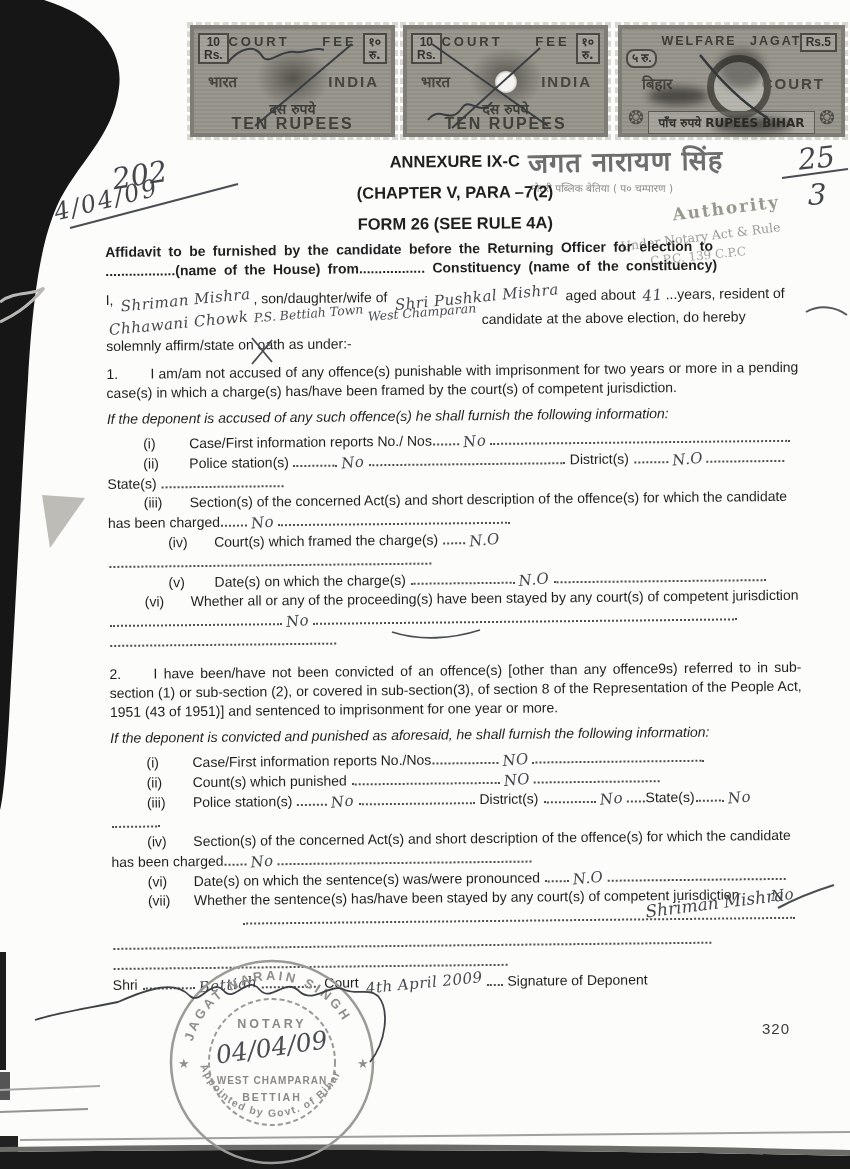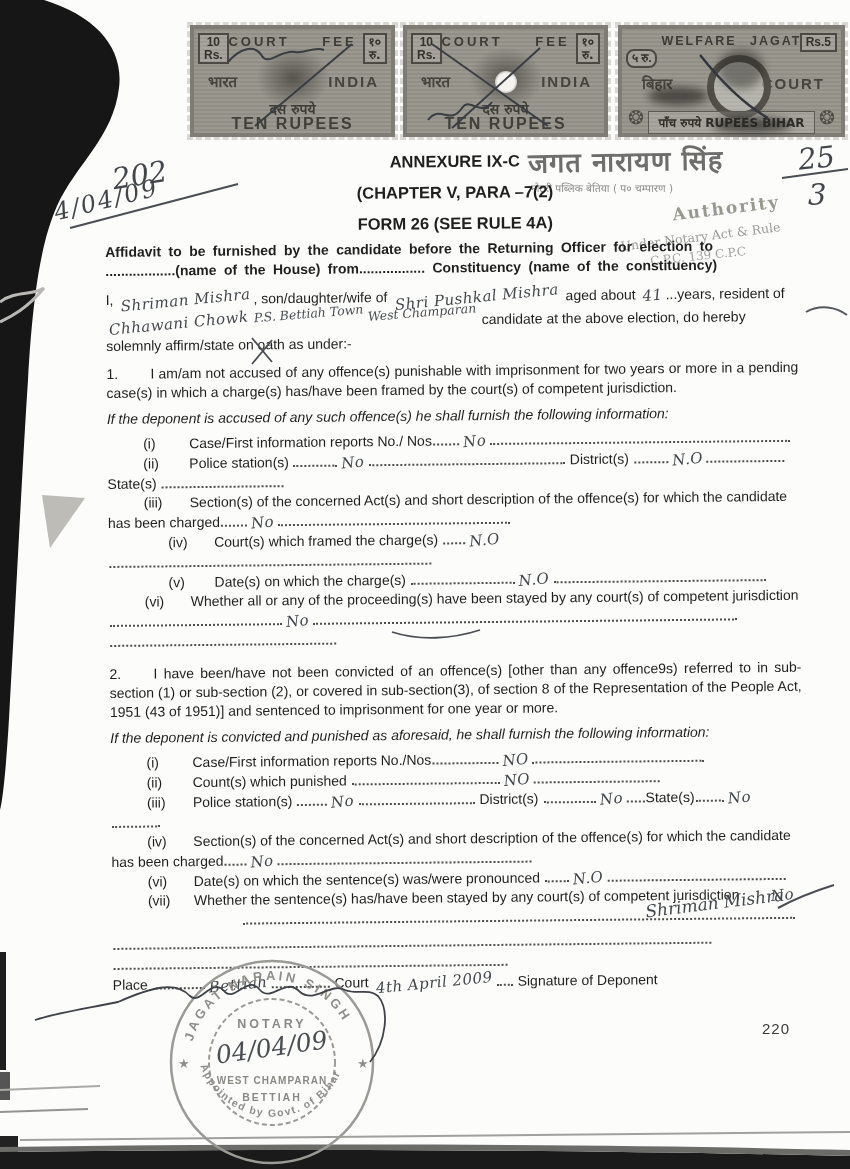--- a/index.html
+++ b/index.html
@@ -163,27 +163,27 @@
         <div class="fline"><span class="num">(iii)</span><span class="pt">Police station(s) </span><span class="dots" style="width: 30px;"></span><span class="hw">No</span><span class="dots" style="width: 116px;"></span><span class="pt"> District(s) </span><span class="dots" style="width: 52px;"></span><span class="hw">No</span><span class="dots" style="width: 18px;"></span><span class="pt">State(s)</span><span class="dots" style="width: 28px;"></span><span class="hw">No</span><span class="dots" style="width: 48px;"></span></div>
         <div class="fline"><span class="num">(iv)</span><span class="pt">Section(s) of the concerned Act(s) and short description of the offence(s) for which the candidate has been charged</span><span class="dots" style="width: 22px;"></span><span class="hw">No</span><span class="dots" style="width: 254px;"></span></div>
         <div class="fline"><span class="num">(vi)</span><span class="pt">Date(s) on which the sentence(s) was/were pronounced </span><span class="dots" style="width: 24px;"></span><span class="hw">N.O</span><span class="dots" style="width: 178px;"></span></div>
         <div class="fline"><span class="num">(vii)</span><span class="pt">Whether the sentence(s) has/have been stayed by any court(s) of competent jurisdiction</span><span class="gap" style="width: 28px;"></span><span class="hw">No</span></div>
         <div class="fline ind2"><span class="dots" style="width: 552px;"></span></div>
       </div>
 
     <div style="margin-top:4px;">
         <div class="fline"><span class="dots" style="width: 598px;"></span></div>
         <div class="fline"><span class="dots" style="width: 394px;"></span></div>
-        <div class="fline"><span class="pt">Place </span><span class="dots" style="width: 52px;"></span><span class="hw">Bettiah</span><span class="dots" style="width: 58px;"></span><span class="pt"> Court </span><span class="hw">4th April 2009</span><span class="dots" style="width: 16px;"></span><span class="pt"> Signature of Deponent</span></div>
+        <div class="fline"><span class="pt">Shri </span><span class="dots" style="width: 52px;"></span><span class="hw">Bettiah</span><span class="dots" style="width: 58px;"></span><span class="pt"> Court </span><span class="hw">4th April 2009</span><span class="dots" style="width: 16px;"></span><span class="pt"> Signature of Deponent</span></div>
       </div>
   </div>
 
   <div class="hwbig" style="left:645px;top:893px;font-size:17px;transform:rotate(-7deg);">Shriman Mishra</div>
 
-  <div class="pageno">220</div>
+  <div class="pageno">320</div>
 
   <svg class="decor" width="850" height="1169" viewBox="0 0 850 1169">
 
     <path d="M0,0 L44,0 C96,16 124,48 119,88 C113,138 76,164 57,206 C42,240 33,290 28,380 C22,470 16,600 10,700 C7,760 3,800 0,810 Z" fill="#161616"></path>
     <polygon points="42,495 85,498 50,548" fill="#bdbcb7"></polygon>
 
     <path d="M0,302 C16,290 32,296 44,288 C26,310 8,318 0,322" fill="none" stroke="#b9b8b4" stroke-width="3"></path>
 
     <rect x="0" y="952" width="6" height="118" fill="#1d1d1d"></rect>
     <rect x="0" y="1072" width="10" height="28" fill="#555"></rect>

